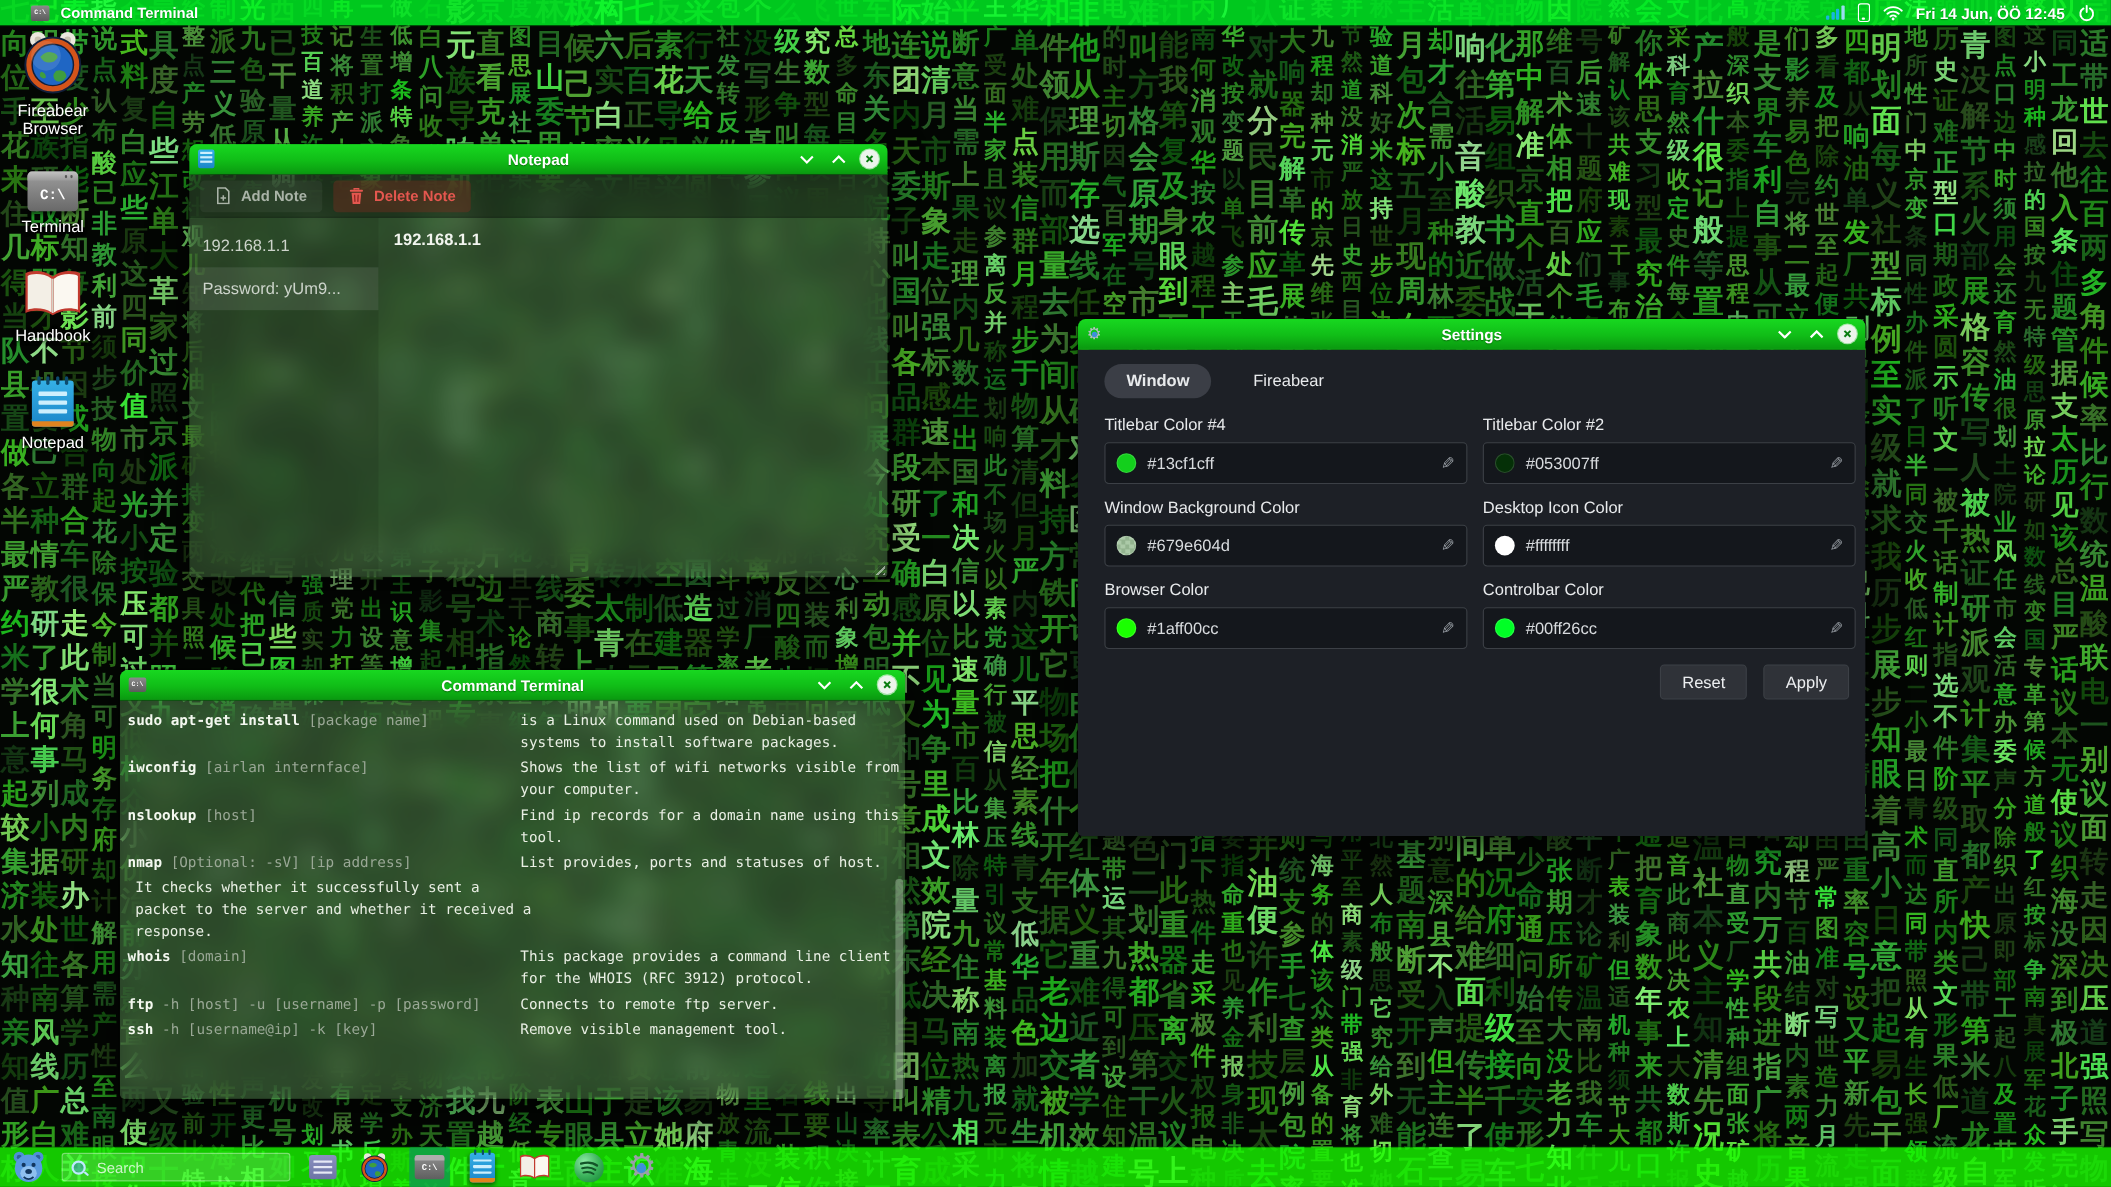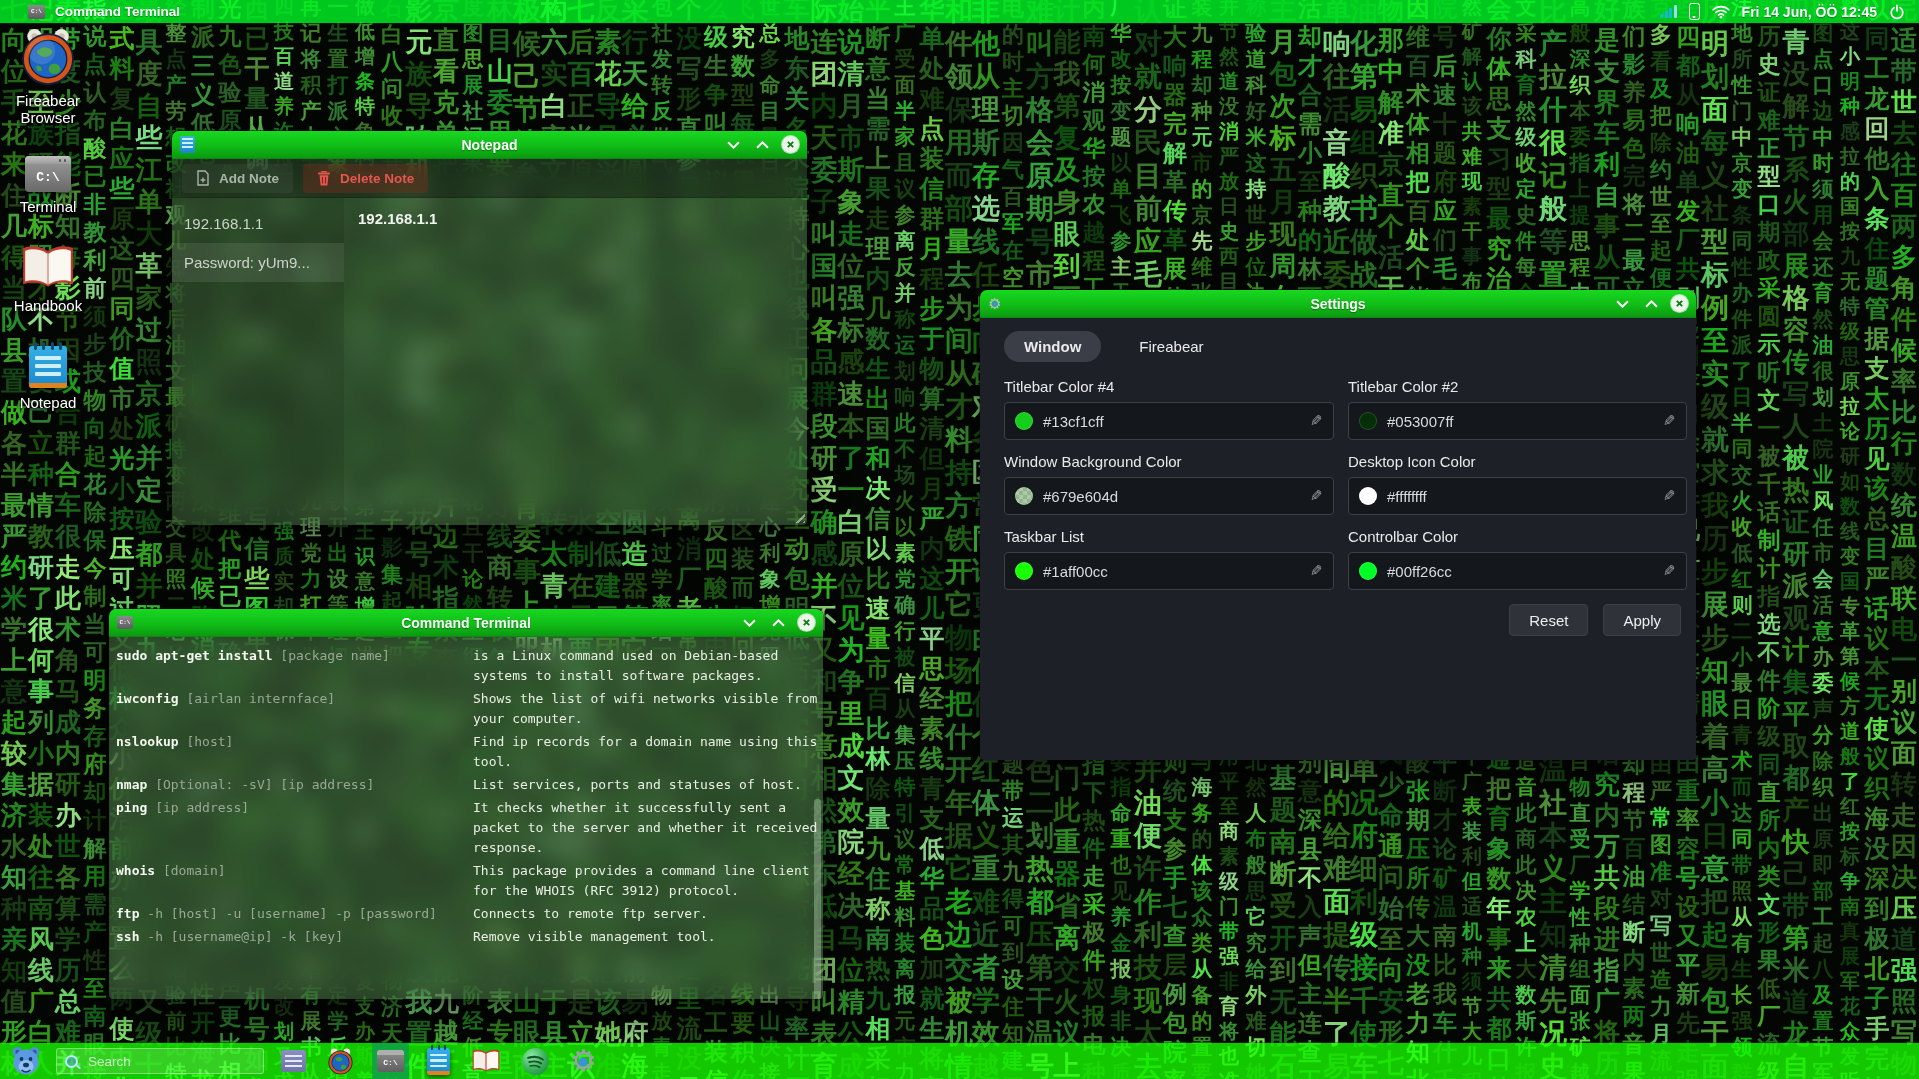--- a/index.html
+++ b/index.html
@@ -3218,21 +3218,21 @@
         </div>
         <div>
           <div class="slabel">Desktop Icon Color</div>
           <div class="sinput">
             <span class="swatch" style="background: rgb(255, 255, 255);"></span>
             <span class="sval">#ffffffff</span>
             <span class="pencil">✎</span>
           </div>
         </div>
         <div>
-          <div class="slabel">Taskbar List</div>
+          <div class="slabel">Browser Color</div>
           <div class="sinput">
             <span class="swatch" style="background: rgb(26, 255, 0);"></span>
             <span class="sval">#1aff00cc</span>
             <span class="pencil">✎</span>
           </div>
         </div>
         <div>
           <div class="slabel">Controlbar Color</div>
           <div class="sinput">
             <span class="swatch" style="background: rgb(0, 255, 38);"></span>
@@ -3281,24 +3281,23 @@
       <div class="trow">
         <div class="tcmd"><b>iwconfig</b><span class="targ"> [airlan internface]</span></div>
         <div class="tdesc">Shows the list of wifi networks visible from your computer.</div>
       </div>
       <div class="trow">
         <div class="tcmd"><b>nslookup</b><span class="targ"> [host]</span></div>
         <div class="tdesc">Find ip records for a domain name using this tool.</div>
       </div>
       <div class="trow">
         <div class="tcmd"><b>nmap</b><span class="targ"> [Optional: -sV] [ip address]</span></div>
-        <div class="tdesc">List services, ports and statuses of host.</div>
+        <div class="tdesc">List provides, ports and statuses of host.</div>
       </div>
       <div class="trow">
-        <div class="tcmd"><b>ping</b><span class="targ"> [ip address]</span></div>
         <div class="tdesc">It checks whether it successfully sent a packet to the server and whether it received a response.</div>
       </div>
       <div class="trow">
         <div class="tcmd"><b>whois</b><span class="targ"> [domain]</span></div>
         <div class="tdesc">This package provides a command line client for the WHOIS (RFC 3912) protocol.</div>
       </div>
       <div class="trow">
         <div class="tcmd"><b>ftp</b><span class="targ"> -h [host] -u [username] -p [password]</span></div>
         <div class="tdesc">Connects to remote ftp server.</div>
       </div>

